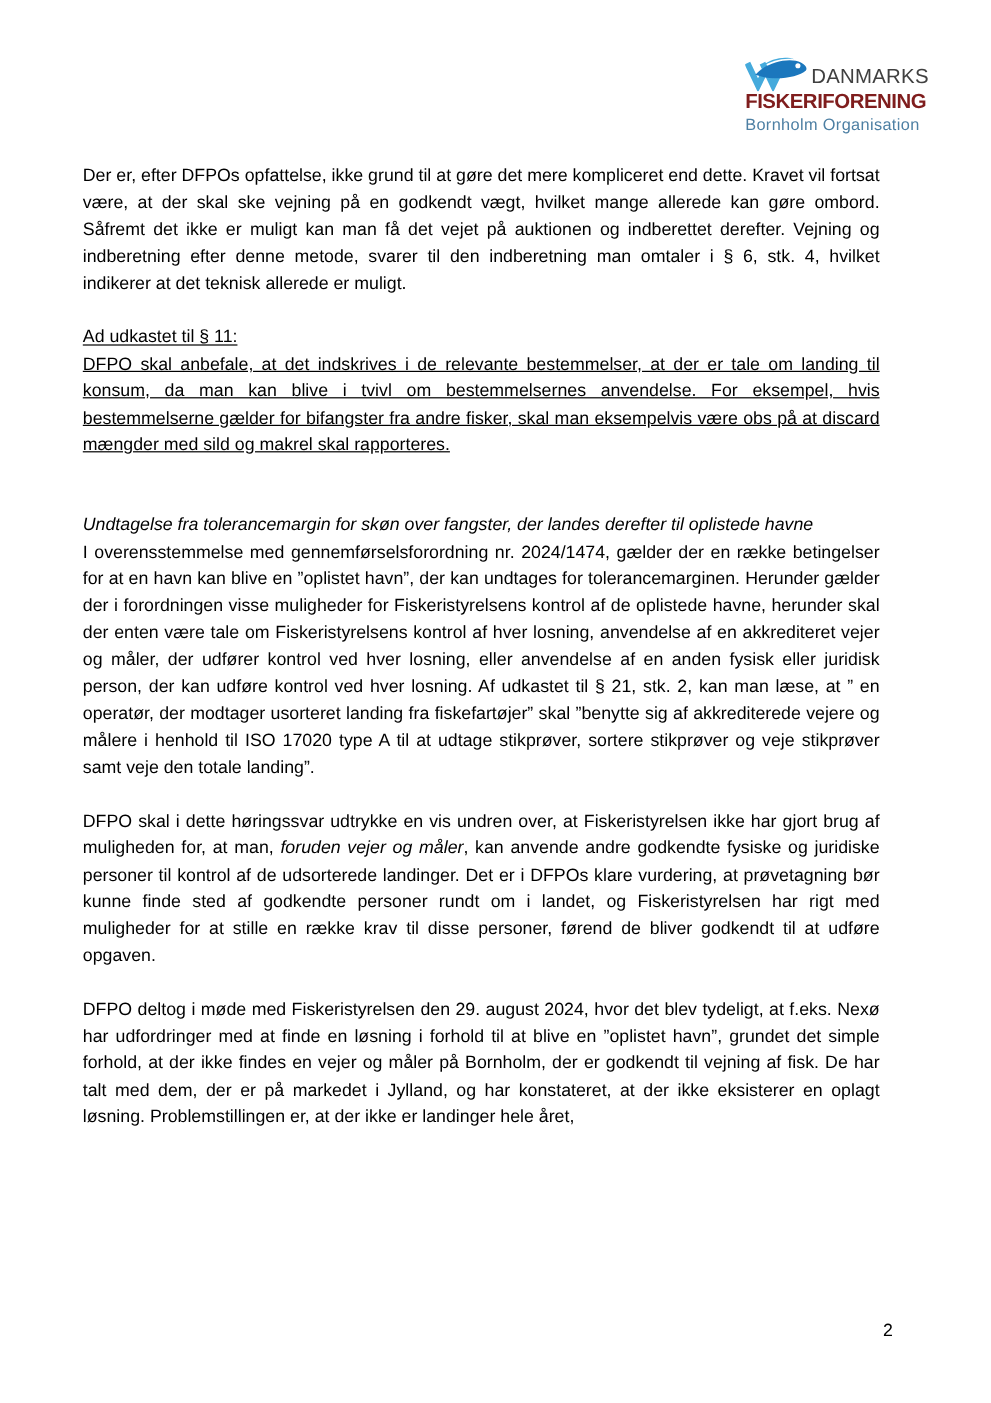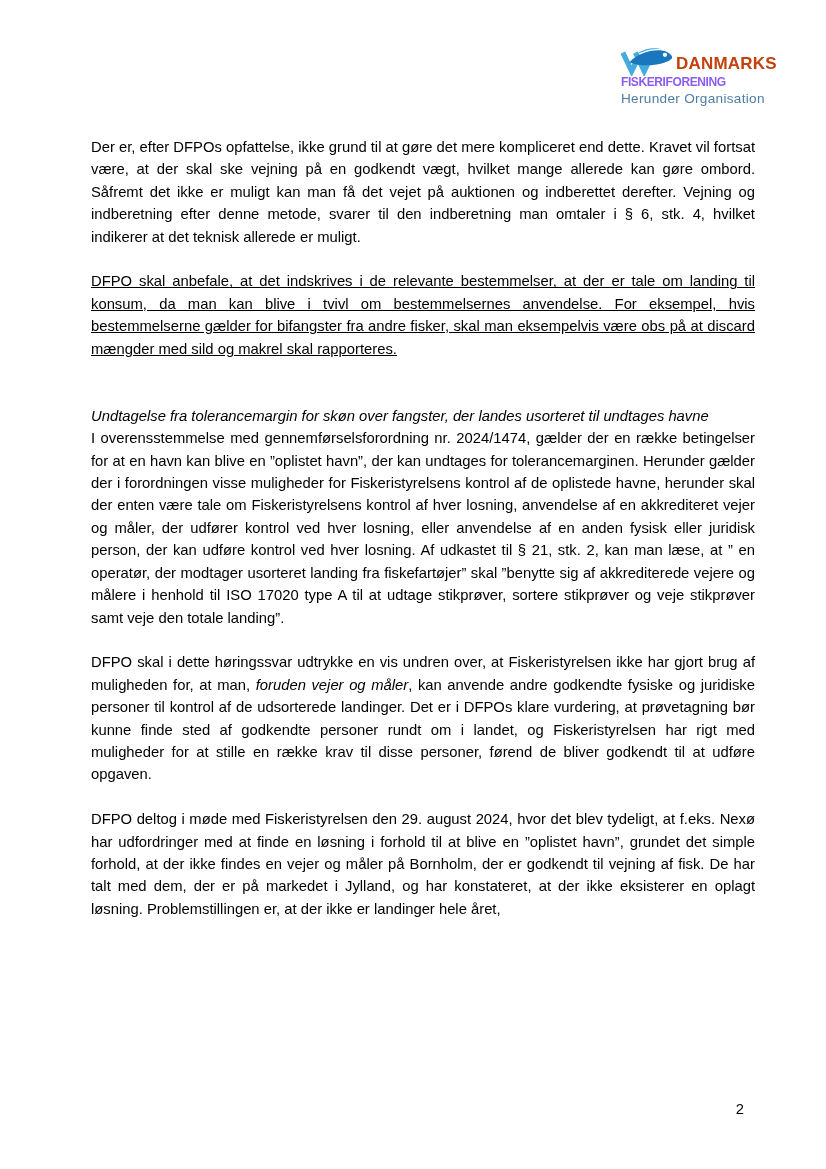--- a/index.html
+++ b/index.html
@@ -32,43 +32,43 @@
     height: 22px;
   }
   .logo-fish {
     width: 52px;
     height: 30px;
     flex: 0 0 auto;
     margin-top: -4px;
   }
   .logo-name1 {
     font-size: 17px;
-    font-weight: bold;
+    font-weight: normal;
     letter-spacing: 0.2px;
-    color: #c2410c;
+    color: #404040;
   }
   .logo-name2 {
-    font-size: 12px;
+    font-size: 17px;
     font-weight: bold;
     letter-spacing: -0.4px;
-    color: #8b5cf6;
+    color: #7f1d1d;
     margin-top: 2px;
   }
   .logo-tagline {
     font-size: 13.6px;
     letter-spacing: 0.3px;
     color: #4D7FA3;
     margin-top: 4px;
     font-weight: normal;
   }
 
   
   .content {
     position: absolute;
-    left: 91px;
+    left: 69px;
     top: 136px;
     width: 664px;
     font-size: 14.8px;
     line-height: 22.4px;
     text-align: justify;
   }
   .content p, .content .hdg { margin: 0; }
   .mb-1 { margin-bottom: 22.4px !important; }
   .mb-2 { margin-bottom: 44.8px !important; text-decoration: underline; }
   .hdg {
@@ -99,30 +99,31 @@
 
         <path d="M14 11 C22 2.5 36 0.5 44 3.5 C34 2 23 5 14 11 Z" fill="#45AADC"></path>
 
         <path d="M9 17.5 C19 6 40 1.5 50 6.5 C54 8.5 56 11.5 54.5 13.5 C47 20 26 23.5 9 17.5 Z" fill="#1B77BD"></path>
 
         <circle cx="47.3" cy="9.3" r="2.3" fill="#ffffff"></circle>
       </svg>
       <span class="logo-name1">DANMARKS</span>
     </div>
     <div class="logo-name2">FISKERIFORENING</div>
-    <div class="logo-tagline">Herunder Organisation</div>
+    <div class="logo-tagline">Bornholm Organisation</div>
   </div>
 
   <div class="content">
 
     <p class="mb-1">Der er, efter DFPOs opfattelse, ikke grund til at gøre det mere kompliceret end dette. Kravet vil fortsat være, at der skal ske vejning på en godkendt vægt, hvilket mange allerede kan gøre ombord. Såfremt det ikke er muligt kan man få det vejet på auktionen og indberettet derefter. Vejning og indberetning efter denne metode, svarer til den indberetning man omtaler i § 6, stk. 4, hvilket indikerer at det teknisk allerede er muligt.</p>
 
+    <div class="hdg">Ad udkastet til § 11:</div>
     <p class="mb-2">DFPO skal anbefale, at det indskrives i de relevante bestemmelser, at der er tale om landing til konsum, da man kan blive i tvivl om bestemmelsernes anvendelse. For eksempel, hvis bestemmelserne gælder for bifangster fra andre fisker, skal man eksempelvis være obs på at discard mængder med sild og makrel skal rapporteres.</p>
 
-    <p class="italic-heading">Undtagelse fra tolerancemargin for skøn over fangster, der landes usorteret til undtages havne</p>
+    <p class="italic-heading">Undtagelse fra tolerancemargin for skøn over fangster, der landes derefter til oplistede havne</p>
     <p class="mb-1">I overensstemmelse med gennemførselsforordning nr. 2024/1474, gælder der en række betingelser for at en havn kan blive en ”oplistet havn”, der kan undtages for tolerancemarginen. Herunder gælder der i forordningen visse muligheder for Fiskeristyrelsens kontrol af de oplistede havne, herunder skal der enten være tale om Fiskeristyrelsens kontrol af hver losning, anvendelse af en akkrediteret vejer og måler, der udfører kontrol ved hver losning, eller anvendelse af en anden fysisk eller juridisk person, der kan udføre kontrol ved hver losning. Af udkastet til § 21, stk. 2, kan man læse, at ” en operatør, der modtager usorteret landing fra fiskefartøjer” skal ”benytte sig af akkrediterede vejere og målere i henhold til ISO 17020 type A til at udtage stikprøver, sortere stikprøver og veje stikprøver samt veje den totale landing”.</p>
 
     <p class="mb-1"><span>DFPO skal i dette høringssvar udtrykke en vis undren over, at Fiskeristyrelsen ikke har gjort brug af muligheden for, at man, </span><i>foruden vejer og måler</i><span>, kan anvende andre godkendte fysiske og juridiske personer til kontrol af de udsorterede landinger. Det er i DFPOs klare vurdering, at prøvetagning bør kunne finde sted af godkendte personer rundt om i landet, og Fiskeristyrelsen har rigt med muligheder for at stille en række krav til disse personer, førend de bliver godkendt til at udføre opgaven.</span></p>
 
     <p>DFPO deltog i møde med Fiskeristyrelsen den 29. august 2024, hvor det blev tydeligt, at f.eks. Nexø har udfordringer med at finde en løsning i forhold til at blive en ”oplistet havn”, grundet det simple forhold, at der ikke findes en vejer og måler på Bornholm, der er godkendt til vejning af fisk. De har talt med dem, der er på markedet i Jylland, og har konstateret, at der ikke eksisterer en oplagt løsning. Problemstillingen er, at der ikke er landinger hele året,</p>
 
   </div>
 
   <div class="page-number">2</div>
 

